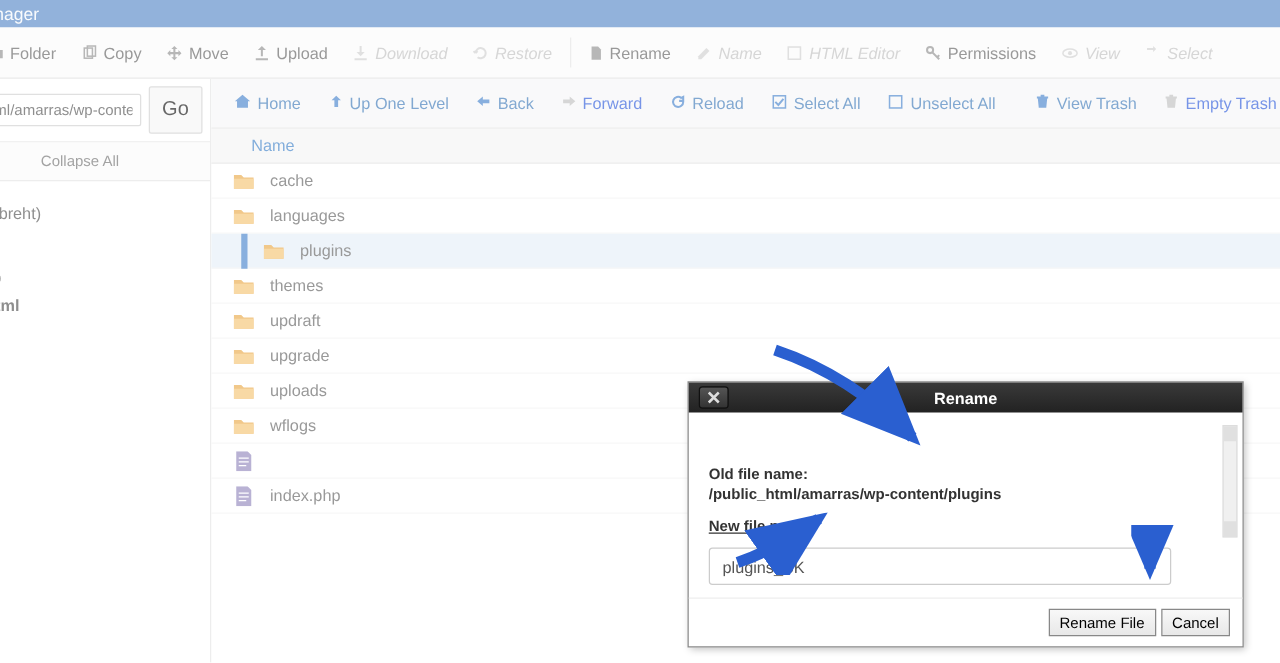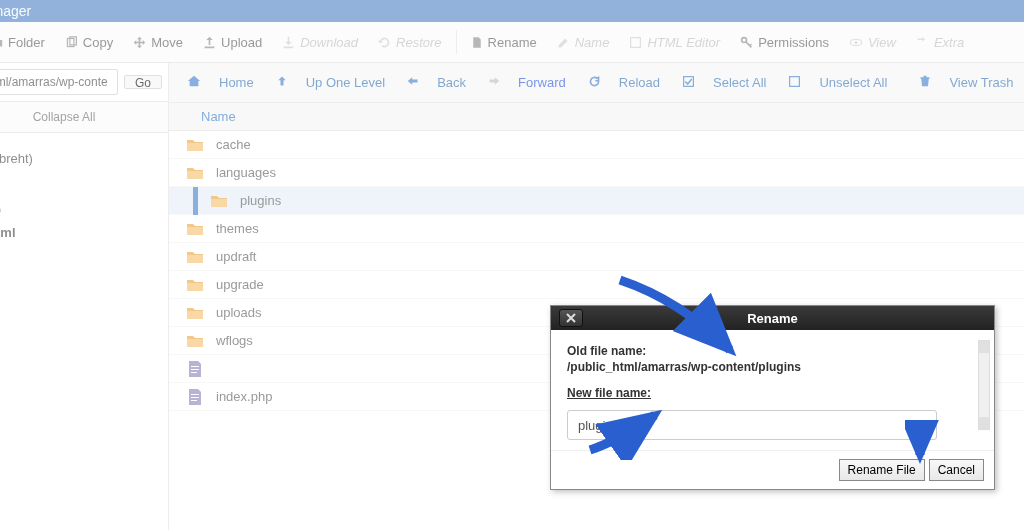--- a/index.html
+++ b/index.html
@@ -18,48 +18,48 @@
   .tb-btn.disabled { color: #bbb; font-style: italic; }
   .tb-sep { width: 1px; height: 24px; background: #e1e1e1; margin: 0 4px; }
   .tb-icon svg { display: block; }
 
   
   .workspace { display: flex; height: calc(530px - 22px - 41px); }
 
   .left-pane { width: 209px; border-right: 1px solid #e1e1e1; display: flex; flex-direction: column; margin-left:-40px;}
   .path-row { display: flex; align-items: center; padding: 6px; gap: 6px; border-bottom: 1px solid #e1e1e1; }
   .path-row input { flex: 1; height: 26px; padding: 0 6px; border: 1px solid #ccc; border-radius: 2px; font-size: 12px; color: #444; width:100%;}
-  .path-row button { height: 14px; padding: 0 10px; border: 1px solid #ccc; border-radius: 2px; background: #f5f5f5; font-size: 12px; cursor: pointer; }
+  .path-row button { height: 38px; padding: 0 10px; border: 1px solid #ccc; border-radius: 2px; background: #f5f5f5; font-size: 16px; cursor: pointer; }
   .collapse-row { text-align: center; padding: 8px 0; border-bottom: 1px solid #e1e1e1; color: #666; font-size: 12px; background:#fafafa;}
   .tree { padding: 14px 8px 8px 8px; }
   .tree-item { padding: 4px 2px; font-size: 13px; color: #444; }
   .tree-item.bold { font-weight: bold; }
 
   .right-pane { flex: 1; display: flex; flex-direction: column; overflow:hidden;}
   .sub-toolbar { height: 40px; display: flex; align-items: center; padding: 0 8px; gap: 2px; border-bottom: 1px solid #e1e1e1; background:#f5f6f7;}
-  .st-btn { display: flex; align-items: center; gap: 18px; padding: 0 10px; height: 30px; color: #2f6fb3; cursor: pointer; font-size: 13px; border-radius: 2px; white-space:nowrap;}
+  .st-btn { display: flex; align-items: center; gap: 5px; padding: 0 10px; height: 30px; color: #2f6fb3; cursor: pointer; font-size: 13px; border-radius: 2px; white-space:nowrap;}
   .st-btn.muted { color: #1d4ed8; }
   .st-sep { width: 1px; height: 20px; background: #e1e1e1; margin: 0 4px; }
 
   .list-header { height: 28px; display: flex; align-items: center; padding-left: 32px; color: #2f77c4; background: #f0f0f0cc; border-bottom: 1px solid #e1e1e1; font-size: 13px; }
   .file-list { }
   .file-row { display: flex; align-items: center; height: 28px; padding-left: 8px; gap: 12px; border-bottom: 1px solid #f2f2f2; font-size: 13px; }
   .file-row.selected { background: #e3edf7; padding-left: 32px; }
   .sel-bar { width: 5px; height: 28px; background: #3a7ac8; margin-left:-8px;}
   .file-row .icon { width: 18px; display:flex; justify-content:center;}
   .file-row .name { color: #555; }
 
   
   .dialog { position: absolute; left: 550px; top: 305px; width: 445px; background: #fff; border: 1px solid #888; z-index: 100; box-shadow: 2px 2px 6px rgba(0,0,0,0.25); }
   .dialog-head { height: 24px; background: linear-gradient(#3a3a3a,#222); display: flex; align-items: center; position: relative; }
   .dialog-close { width: 24px; height: 18px; margin-left: 8px; background: linear-gradient(#555,#333); border: 1px solid #111; border-radius: 3px; display:flex; align-items:center; justify-content:center;}
   .dialog-close svg { display:block;}
   .dialog-title { position:absolute; left:0; right:0; text-align:center; color: #fff; font-weight: bold; font-size: 13px; pointer-events:none;}
   .dialog-body { padding: 14px 22px 10px 16px; position: relative; }
-  .dialog-body .lbl { font-size: 12px; font-weight: bold; color: #333; margin-bottom: 2px; }
+  .dialog-body .lbl { font-size: 12px; font-weight: bold; color: #333; margin-bottom: 2px; margin-top: 28px; }
   .dialog-body .val { font-size: 12px; font-weight: bold; color: #333; }
   .dialog-body input[type=text] { width: 370px; height: 30px; border: 1px solid #ccc; border-radius: 3px; padding: 0 10px; font-size: 13px; color:#555;}
   .scrollbar-fake { position: absolute; right: 4px; top: 10px; width: 12px; height: 90px; background: #f0f0f0; border:1px solid #ddd;}
   .scrollbar-fake::before { content:""; position:absolute; top:0; left:0; right:0; height:12px; background:#e0e0e0;}
   .scrollbar-fake::after { content:""; position:absolute; bottom:0; left:0; right:0; height:12px; background:#e0e0e0;}
   .dialog-foot { padding: 8px 10px; display: flex; justify-content: flex-end; gap: 4px; border-top: 1px solid #eee;}
   .dialog-foot button { padding: 3px 8px; font-size: 12px; border: 1px solid #888; background: linear-gradient(#f8f8f8,#e8e8e8); cursor: pointer; }
 
   
   .arrow { position: absolute; z-index: 120; pointer-events: none; }
@@ -164,21 +164,21 @@
         </svg>
       </span>
     <span>View</span>
   </div>
   <div class="tb-btn disabled">
     <span class="tb-icon">
         <svg width="13" height="13" viewBox="0 0 16 16">
           <path fill="#ccc" d="M8 1l3 3-3 3V5H2V3h6z"></path>
         </svg>
       </span>
-    <span>Extra</span>
+    <span>Select</span>
   </div>
 </div>
 
 <div class="workspace">
 
   <div class="left-pane">
     <div class="path-row">
       <input type="text" value="c_html/amarras/wp-conte" style="">
       <button>Go</button>
     </div>

